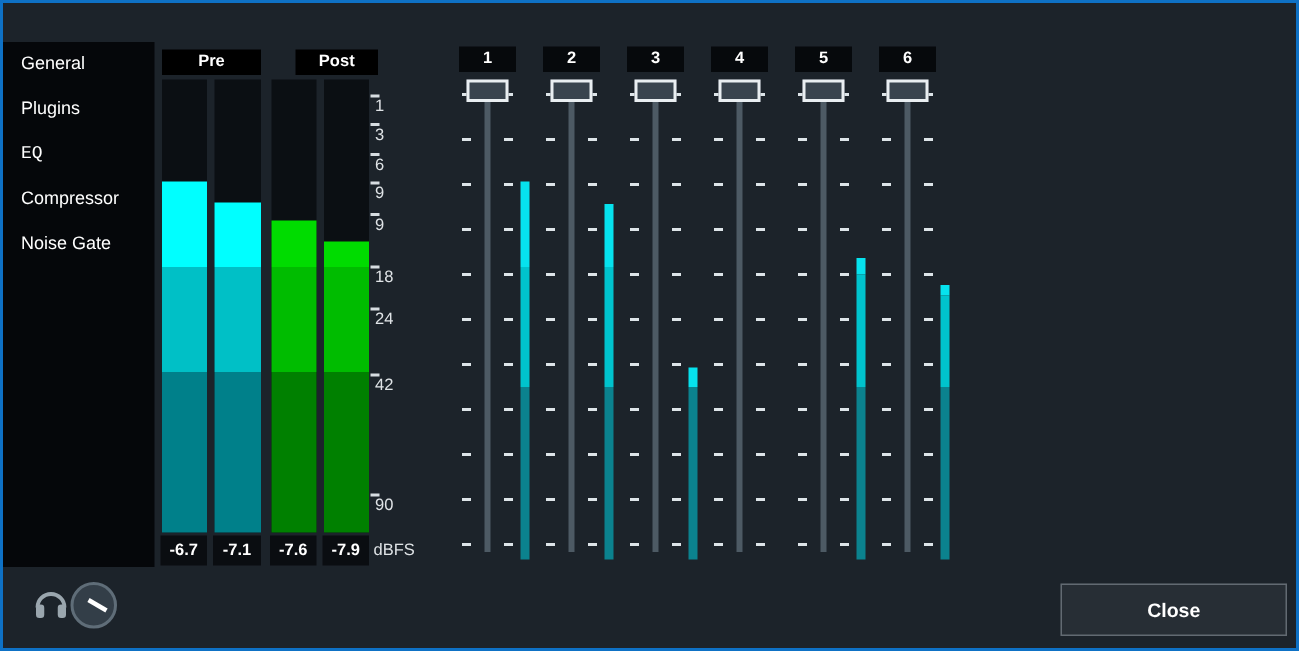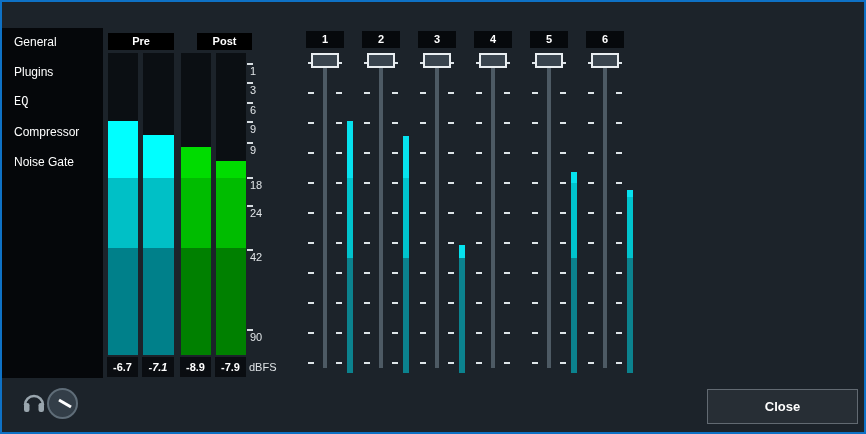--- a/index.html
+++ b/index.html
@@ -66,26 +66,26 @@
   <div class="abs">
       <div style="position: absolute; left: 108px; top: 53px; width: 30px; height: 302px; background: rgb(11, 15, 19);"></div>
       <div style="position: absolute; left: 108px; top: 121px; width: 30px; height: 57px; background: rgb(0, 255, 255);"></div>
       <div style="position: absolute; left: 108px; top: 178px; width: 30px; height: 70px; background: rgb(0, 192, 198);"></div>
       <div style="position: absolute; left: 108px; top: 248px; width: 30px; height: 107px; background: rgb(0, 128, 138);"></div>
       <div class="val-box" style="position: absolute; left: 107px; top: 357px; width: 31px;">-6.7</div>
       <div style="position: absolute; left: 143px; top: 53px; width: 31px; height: 302px; background: rgb(11, 15, 19);"></div>
       <div style="position: absolute; left: 143px; top: 135px; width: 31px; height: 43px; background: rgb(0, 255, 255);"></div>
       <div style="position: absolute; left: 143px; top: 178px; width: 31px; height: 70px; background: rgb(0, 192, 198);"></div>
       <div style="position: absolute; left: 143px; top: 248px; width: 31px; height: 107px; background: rgb(0, 128, 138);"></div>
-      <div class="val-box" style="position: absolute; left: 142px; top: 357px; width: 32px; font-style: italic;">-7.1</div>
+      <div class="val-box" style="position: absolute; left: 142px; top: 357px; width: 32px;">-7.1</div>
       <div style="position: absolute; left: 181px; top: 53px; width: 30px; height: 302px; background: rgb(11, 15, 19);"></div>
       <div style="position: absolute; left: 181px; top: 147px; width: 30px; height: 31px; background: rgb(0, 220, 0);"></div>
       <div style="position: absolute; left: 181px; top: 178px; width: 30px; height: 70px; background: rgb(0, 188, 0);"></div>
       <div style="position: absolute; left: 181px; top: 248px; width: 30px; height: 107px; background: rgb(0, 128, 0);"></div>
-      <div class="val-box" style="position: absolute; left: 180px; top: 357px; width: 31px;">-8.9</div>
+      <div class="val-box" style="position: absolute; left: 180px; top: 357px; width: 31px;">-7.6</div>
       <div style="position: absolute; left: 216px; top: 53px; width: 30px; height: 302px; background: rgb(11, 15, 19);"></div>
       <div style="position: absolute; left: 216px; top: 161px; width: 30px; height: 17px; background: rgb(0, 220, 0);"></div>
       <div style="position: absolute; left: 216px; top: 178px; width: 30px; height: 70px; background: rgb(0, 188, 0);"></div>
       <div style="position: absolute; left: 216px; top: 248px; width: 30px; height: 107px; background: rgb(0, 128, 0);"></div>
       <div class="val-box" style="position: absolute; left: 215px; top: 357px; width: 31px;">-7.9</div>
       <div class="scale-item" style="position: absolute; left: 247px; top: 63px;">
         <span class="scale-dash"></span>
         <span class="scale-num">1</span>
       </div>
       <div class="scale-item" style="position: absolute; left: 247px; top: 82px;">

